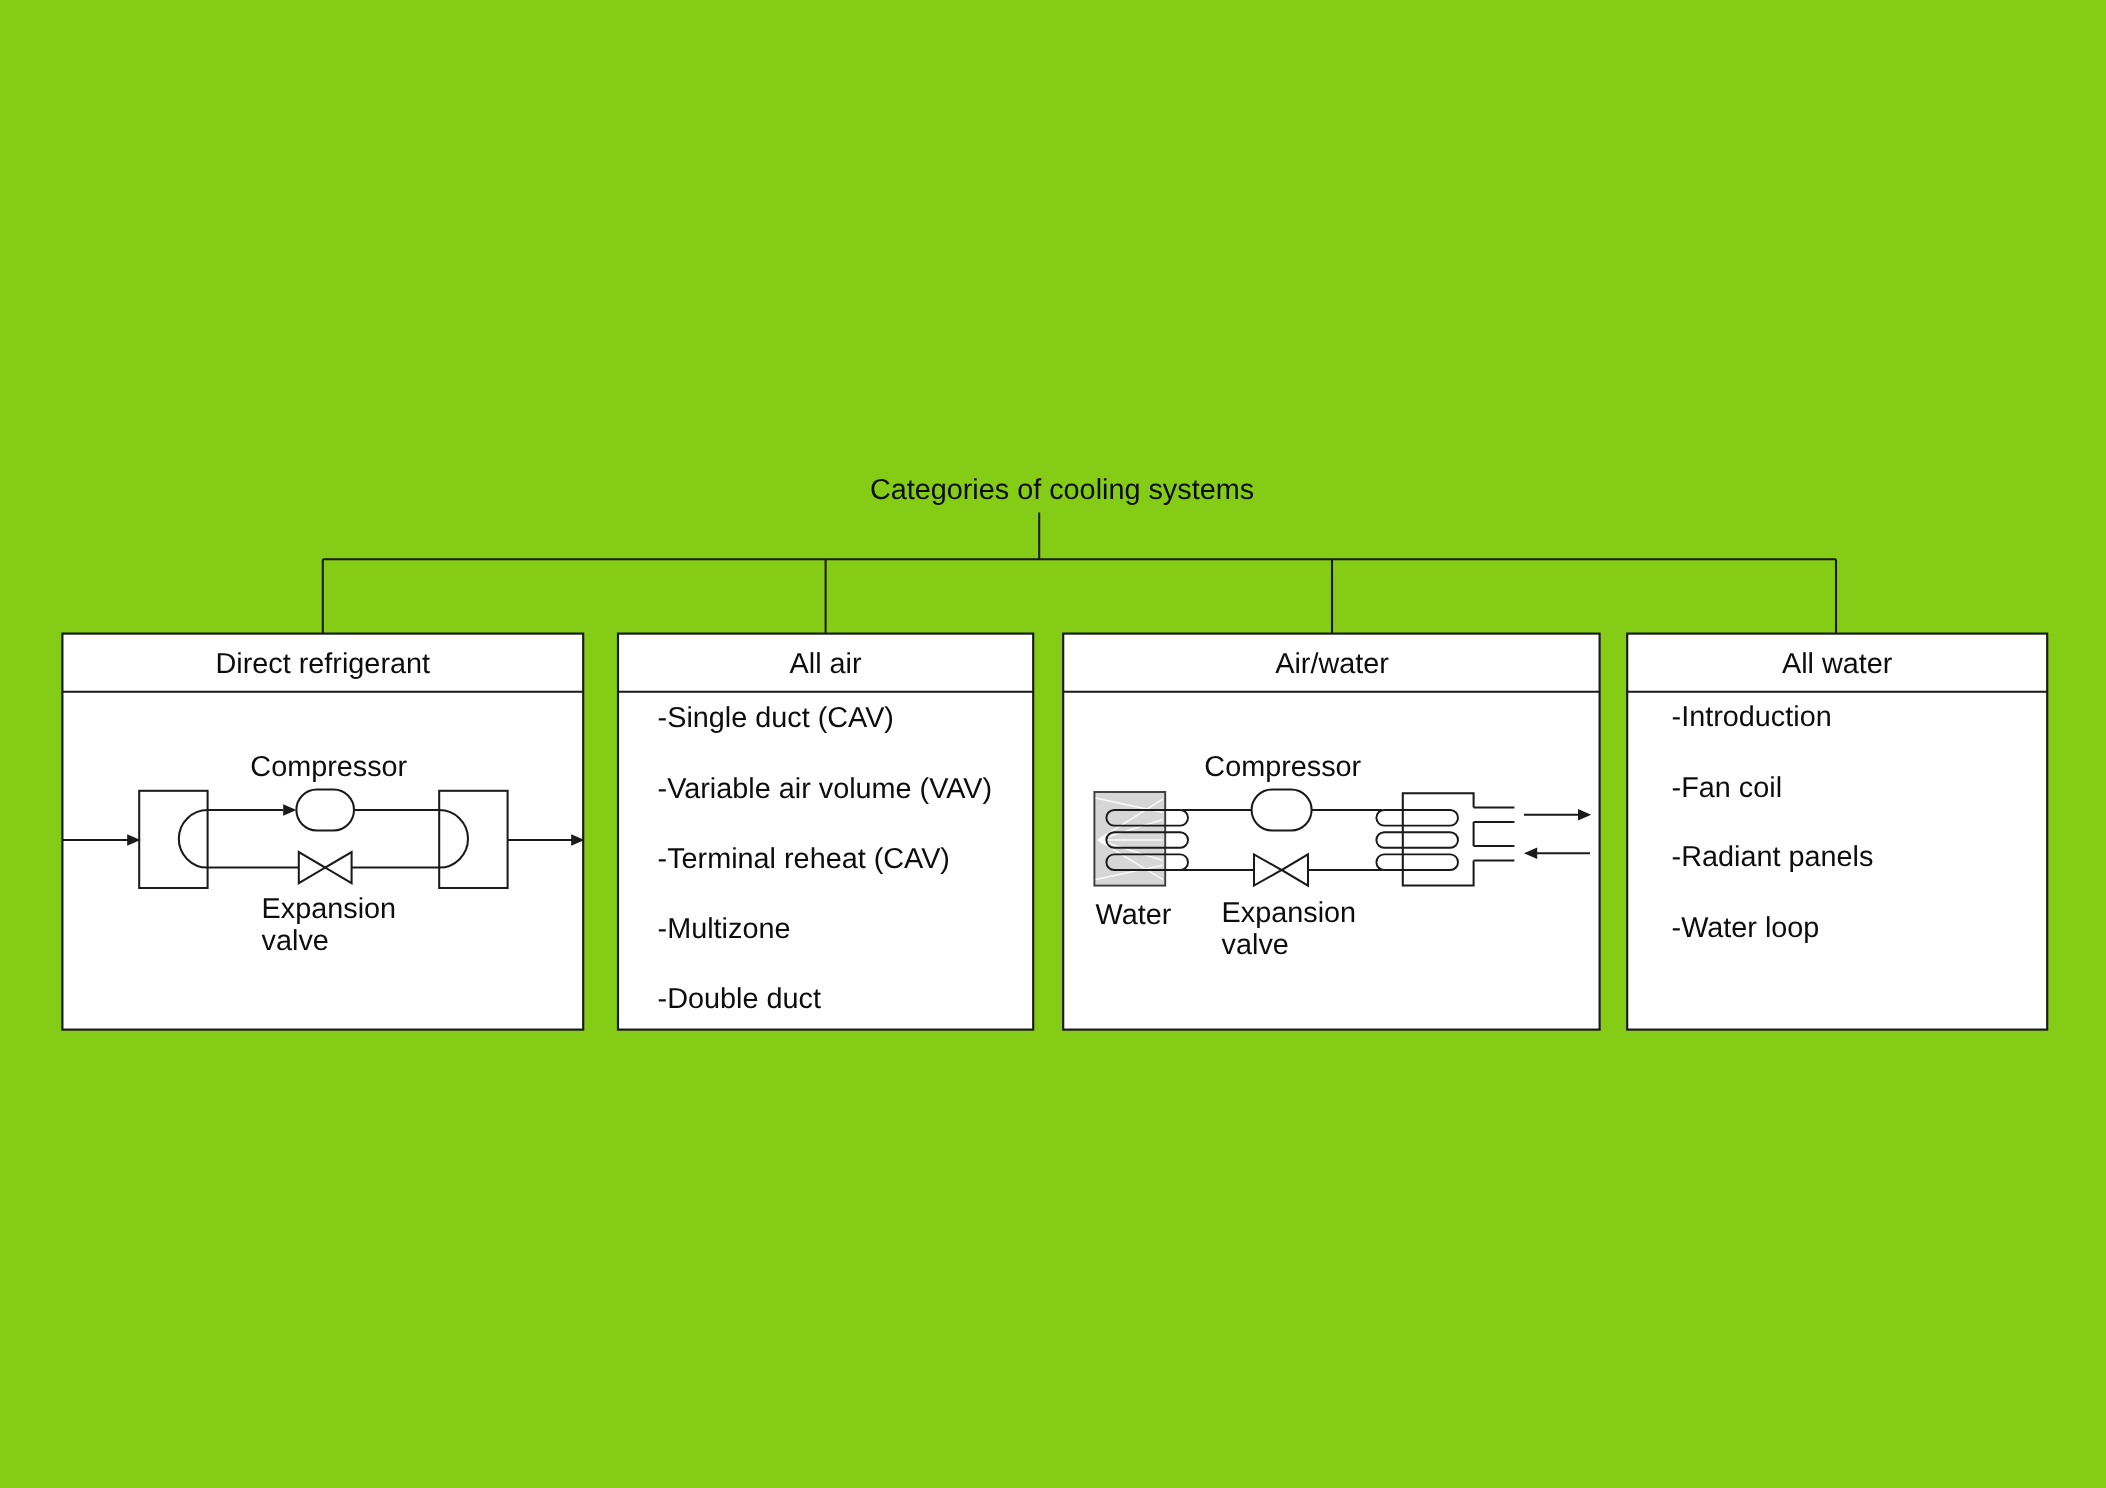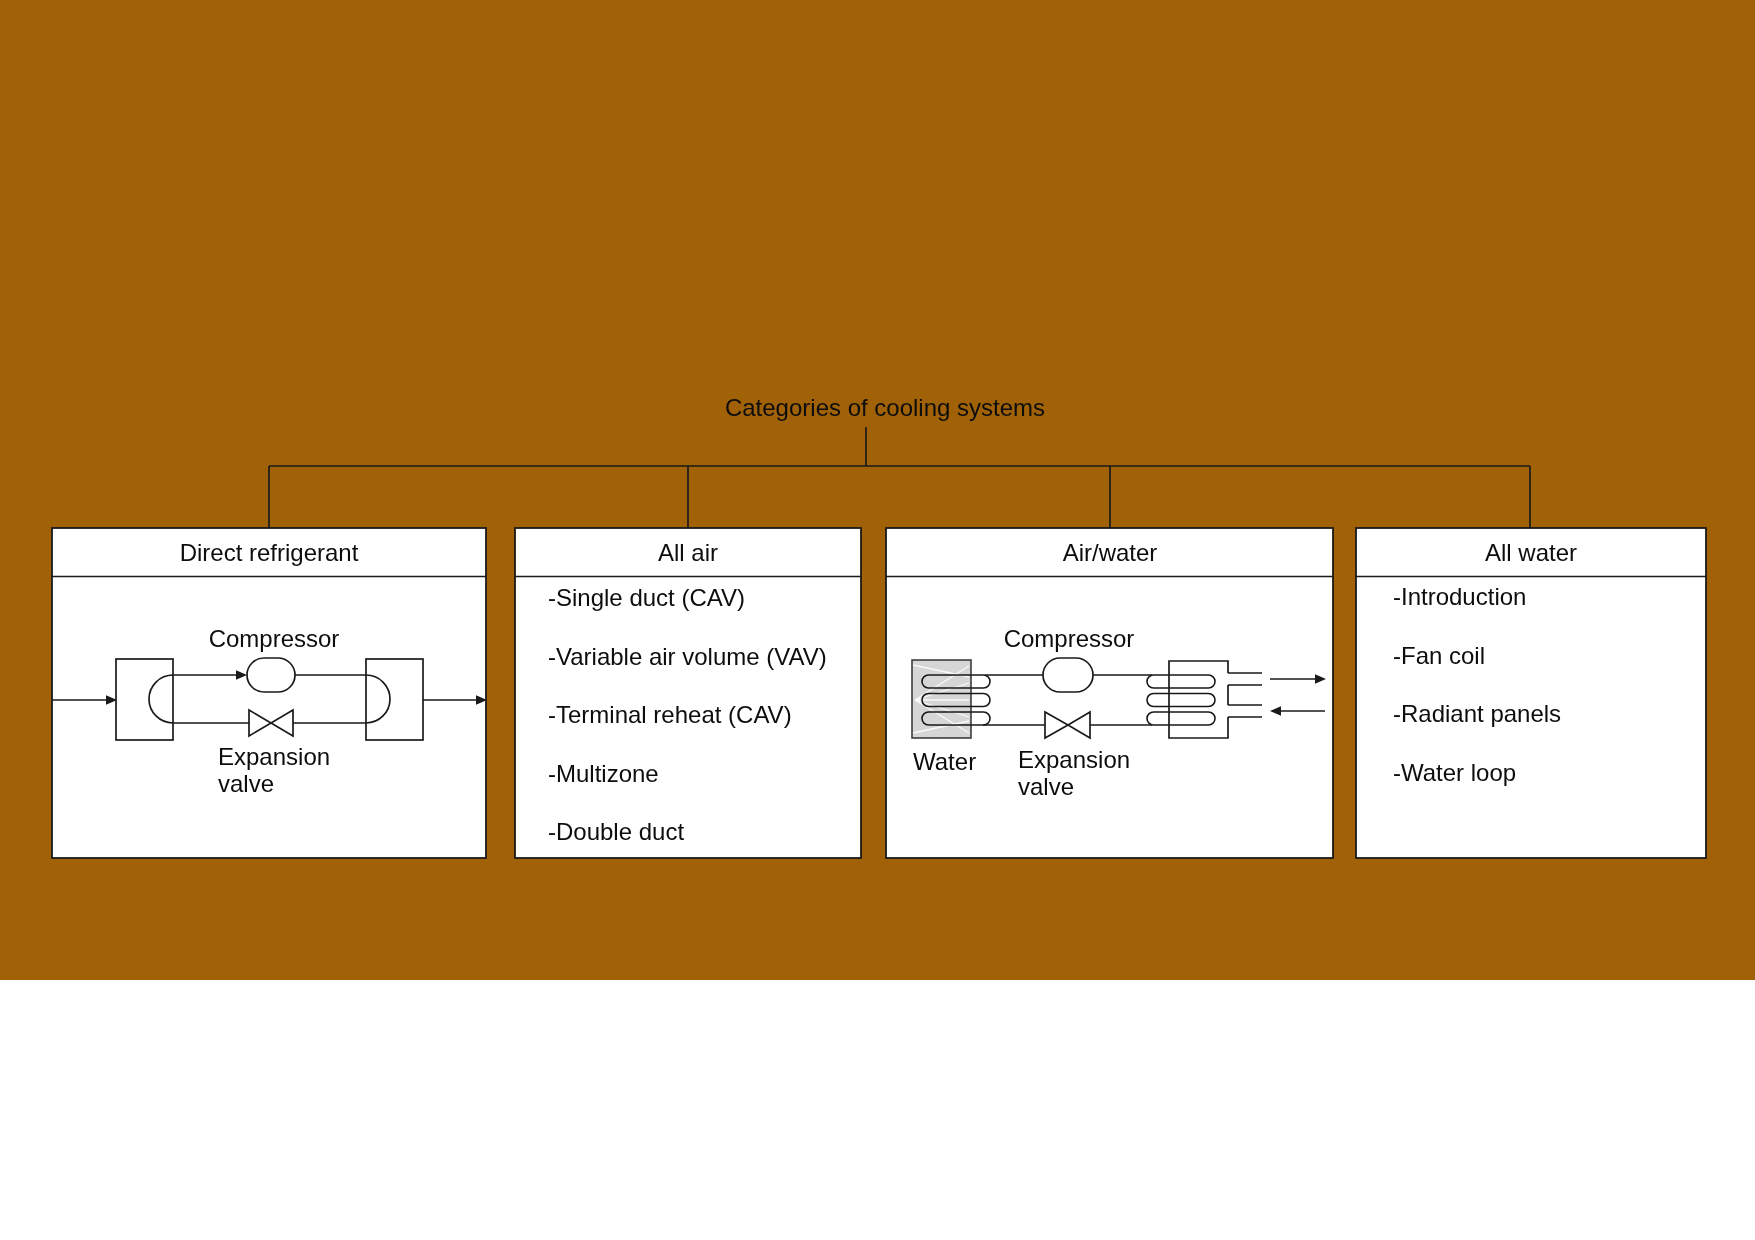--- a/index.html
+++ b/index.html
@@ -1,16 +1,16 @@
 <!DOCTYPE html>
 <html><head>
 <meta charset="utf-8">
 <style>
   html, body { margin: 0; padding: 0; background: #ffffff; }
-  .canvas { position: relative; width: 1755px; height: 980px; background: #a16207; overflow: hidden; }
+  .canvas { position: relative; width: 1755px; height: 1240px; background: #84cc16; overflow: hidden; }
   svg { display: block; }
   .t  { font-family: "Liberation Sans", sans-serif; font-size: 24px; fill: #0d0d0d; }
   .tc { text-anchor: middle; }
   .ln   { fill: none; stroke: #1a1a1a; stroke-width: 1.7; }
   .box  { fill: #ffffff; stroke: #1a1a1a; stroke-width: 1.8; }
   .sym  { fill: none; stroke: #1a1a1a; stroke-width: 1.7; }
   .sym2 { fill: #ffffff; stroke: #1a1a1a; stroke-width: 1.7; }
   .tube { fill: none; stroke: #191919; stroke-width: 1.6; }
   .ah   { fill: #1a1a1a; stroke: none; }
   .wrect { stroke: #3d3d3d; stroke-width: 1.6; }

